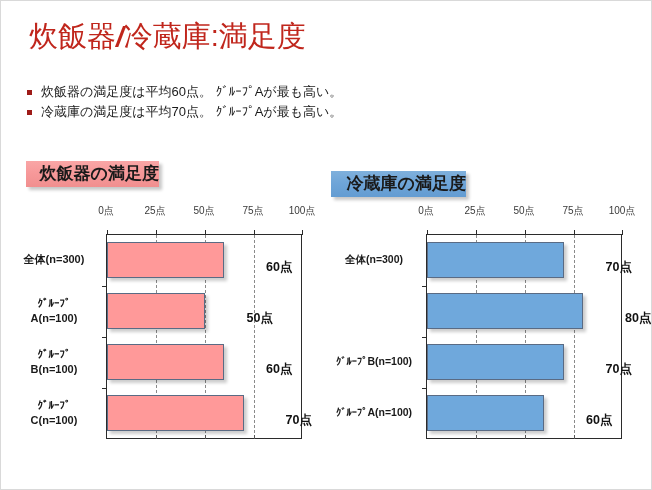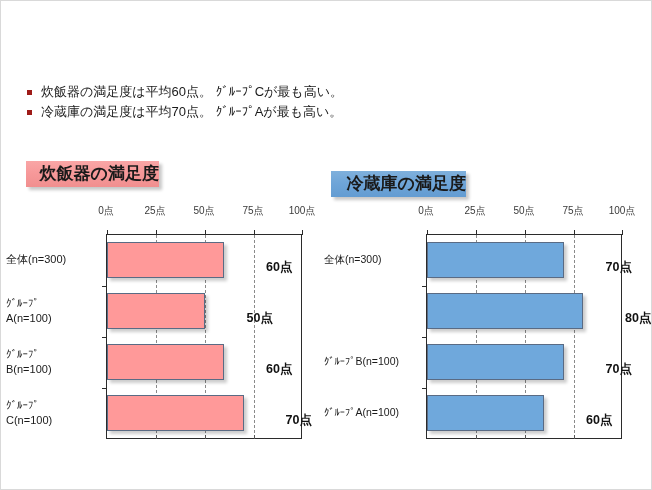--- a/index.html
+++ b/index.html
@@ -166,47 +166,51 @@
     position: absolute;
     font-size: 12.5px;
     font-weight: 700;
     color: #111111;
     white-space: nowrap;
     padding-left: 37px;
   }
 
   .cat-label {
     position: absolute;
-    text-align: left;
+    text-align: center;
     color: #1a1a1a;
     white-space: pre-line;
+    font-weight: bold;
   }
   .chart-left .cat-label {
     right: 221px;
     width: 96px;
     font-size: 11px;
     line-height: 15px;
   }
   .chart-right .cat-label {
     right: 225px;
     width: 100px;
     font-size: 10.5px;
     line-height: 14px;
   }
 </style>
 </head>
 <body>
 
 <div class="slide">
 
+  <div class="slide-title">
+    <span>炊飯器</span><span class="slash">/</span><span>冷蔵庫:満足度</span>
+  </div>
 
   <div class="bullets">
     <div class="bullet-row">
       <span class="bullet-marker"></span>
-      <span class="bullet-text">炊飯器の満足度は平均60点。 ｸﾞﾙｰﾌﾟCが最も高い。</span>
+      <span class="bullet-text">炊飯器の満足度は平均60点。 ｸﾞﾙｰﾌﾟAが最も高い。</span>
     </div>
     <div class="bullet-row">
       <span class="bullet-marker"></span>
       <span class="bullet-text">冷蔵庫の満足度は平均70点。 ｸﾞﾙｰﾌﾟAが最も高い。</span>
     </div>
   </div>
 
   <div class="badge badge-pink">炊飯器の満足度</div>
   <div class="badge badge-blue">冷蔵庫の満足度</div>
 

